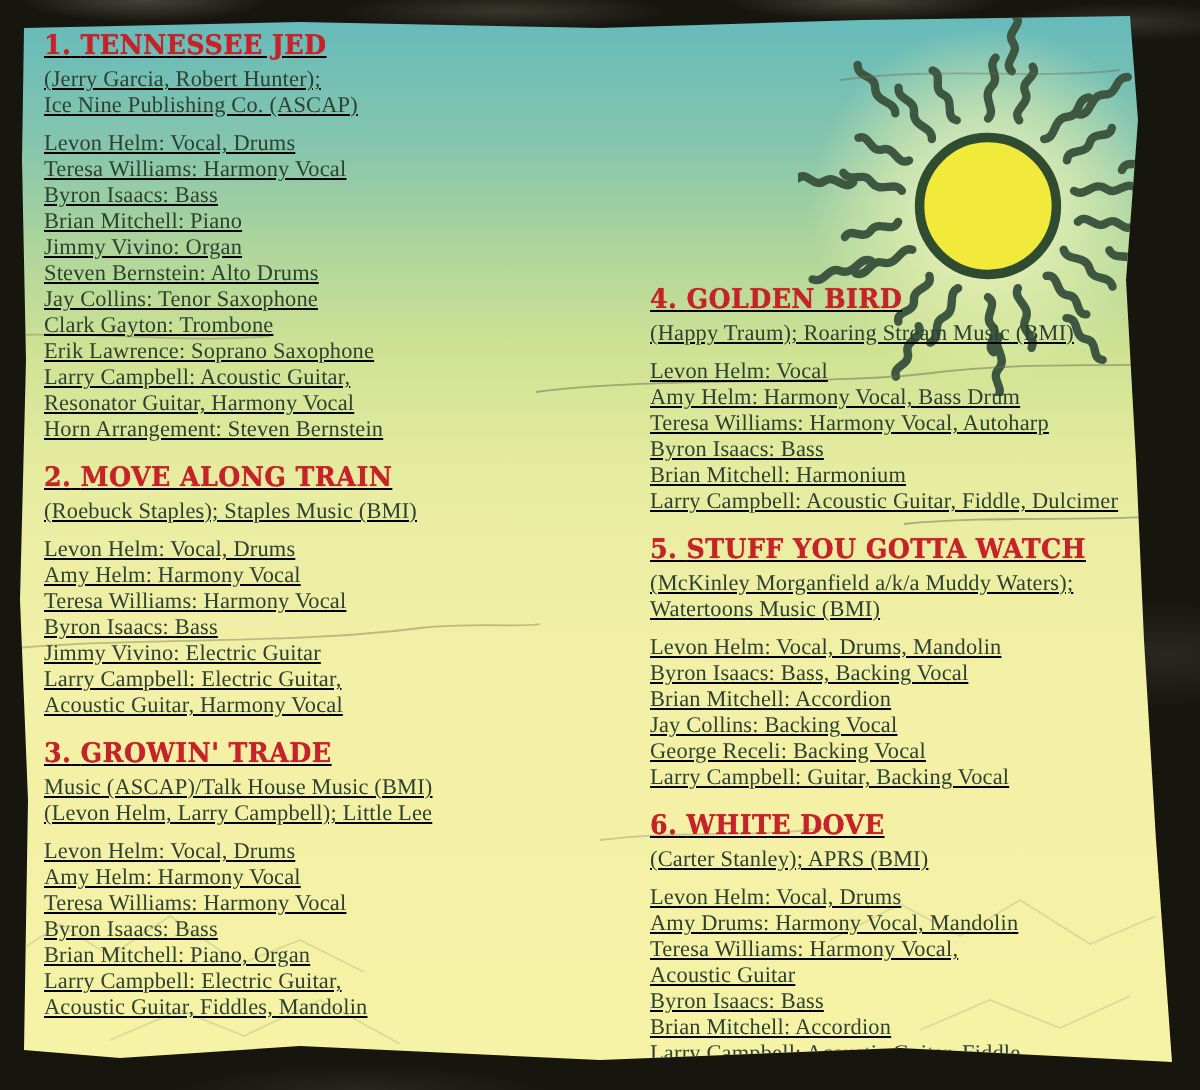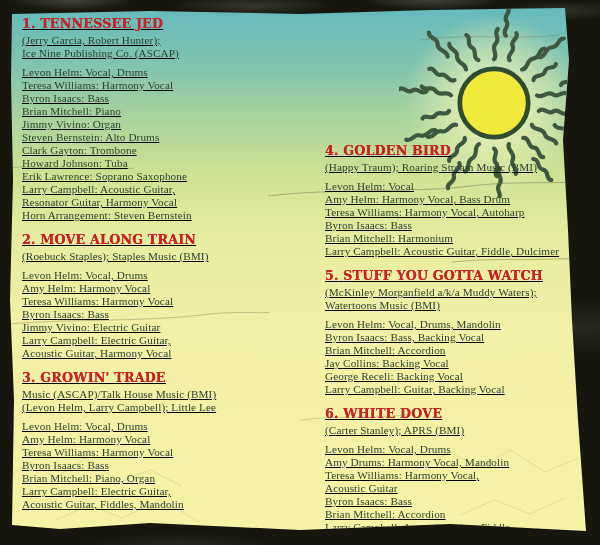--- a/index.html
+++ b/index.html
@@ -128,22 +128,22 @@
           <div class="wline">(Jerry Garcia, Robert Hunter);</div>
           <div class="wline">Ice Nine Publishing Co. (ASCAP)</div>
         </div>
     <div class="personnel">
           <div class="pline">Levon Helm: Vocal, Drums</div>
           <div class="pline">Teresa Williams: Harmony Vocal</div>
           <div class="pline">Byron Isaacs: Bass</div>
           <div class="pline">Brian Mitchell: Piano</div>
           <div class="pline">Jimmy Vivino: Organ</div>
           <div class="pline">Steven Bernstein: Alto Drums</div>
+          <div class="pline">Jay Collins: Tenor Saxophone</div>
           <div class="pline">Clark Gayton: Trombone</div>
-          <div class="pline">Howard Johnson: Tuba</div>
           <div class="pline">Erik Lawrence: Soprano Saxophone</div>
           <div class="pline">Larry Campbell: Acoustic Guitar,</div>
           <div class="pline">Resonator Guitar, Harmony Vocal</div>
           <div class="pline">Horn Arrangement: Steven Bernstein</div>
         </div>
   </section>
       <section class="track">
     <h2 class="track-title"><span>2.</span> <span>MOVE ALONG TRAIN</span></h2>
     <div class="writers">
           <div class="wline">(Roebuck Staples); Staples Music (BMI)</div>

